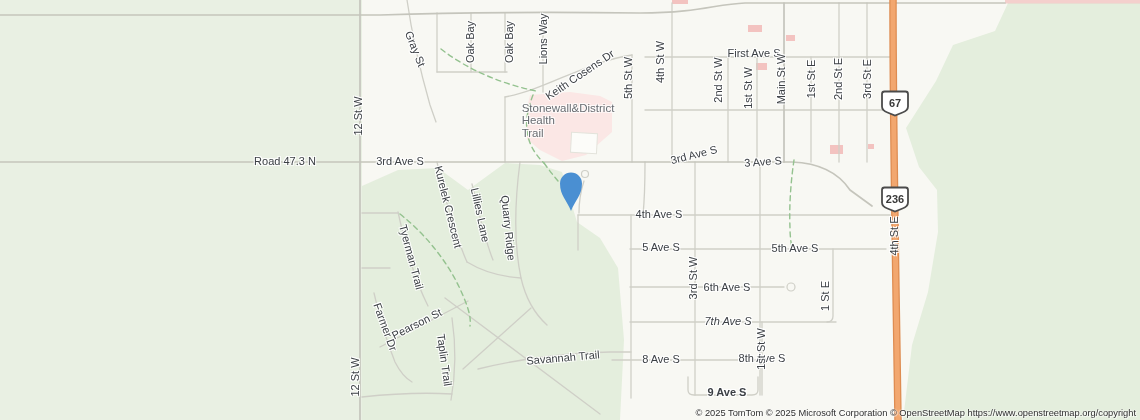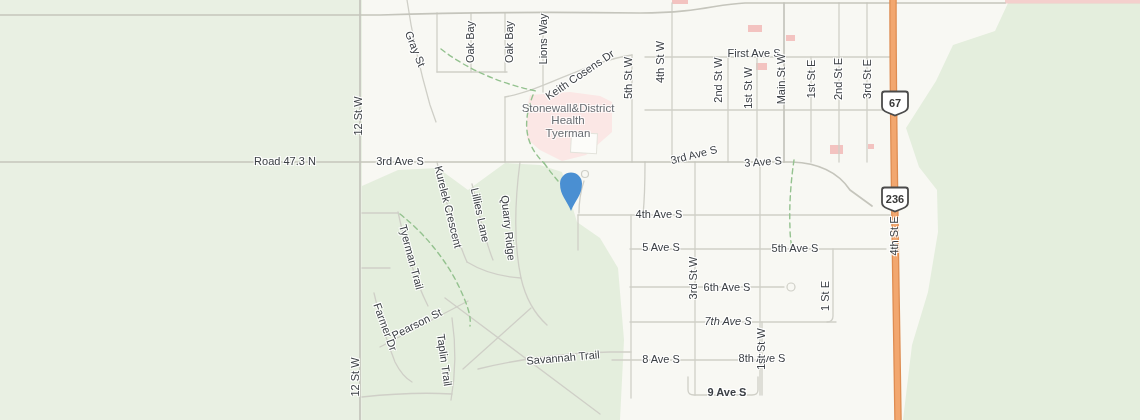--- a/index.html
+++ b/index.html
@@ -15,21 +15,21 @@
   .road{stroke:var(--road);stroke-width:1.3;fill:none;stroke-linejoin:round;stroke-linecap:round;}
   .road-major{stroke:var(--road-major);stroke-width:1.7;fill:none;stroke-linejoin:round;stroke-linecap:round;}
   .trail{stroke:var(--trail);stroke-width:1.4;fill:none;stroke-dasharray:5 4;stroke-linecap:round;}
   .hwy-casing{stroke:var(--highway-casing);stroke-width:7.5;fill:none;}
   .hwy-fill{stroke:var(--highway-fill);stroke-width:5;fill:none;}
   .bulb{fill:var(--land,#f8f8f3);stroke:var(--road);stroke-width:1.2;}
   .maplabel{position:absolute;font-size:11px;color:var(--label);white-space:nowrap;
     transform-origin:center center;line-height:1;
     text-shadow:-1px -1px 0 #fff,1px -1px 0 #fff,-1px 1px 0 #fff,1px 1px 0 #fff,0 0 2px #fff;}
   #poi-label{position:absolute;left:568px;top:121px;transform:translate(-50%,-50%);
-    text-align:center;font-size:11.5px;line-height:1.08;color:var(--poi-label);white-space:nowrap;
+    font-size:11.5px;line-height:1.08;color:var(--poi-label);white-space:nowrap;
     text-shadow:-1px -1px 0 #ffffffcc,1px -1px 0 #ffffffcc,-1px 1px 0 #ffffffcc,1px 1px 0 #ffffffcc;}
   .shield{position:absolute;transform:translate(-50%,-50%);}
   .shield path{fill:#ffffff;stroke:var(--shield-border);stroke-width:1.8;}
   .shield text{font-family:"Liberation Sans",sans-serif;font-size:11px;font-weight:bold;
     fill:#3a3a3a;text-anchor:middle;}
   #pin{position:absolute;left:556px;top:166px;width:30px;height:47px;}
   #pin path{fill:var(--pin);}
   #attribution{position:absolute;right:4px;bottom:2px;font-size:9.3px;color:var(--attribution);
     text-shadow:0 0 2px #fff,0 0 2px #fff,1px 1px 0 #ffffffaa;white-space:nowrap;}
 </style>
@@ -124,21 +124,21 @@
 
     <g>
       <path class="hwy-casing" d="M893,0 C893,140 896,280 898,420"></path>
       <path class="hwy-fill" d="M893,0 C893,140 896,280 898,420"></path>
     </g>
   </svg>
 
   <div id="poi-label">
     <div>Stonewall&amp;District</div>
     <div>Health</div>
-    <div>Tyerman</div>
+    <div>Trail</div>
   </div>
 
   <div id="labels">
       <span class="maplabel" style="left: 415px; top: 49px; transform: translate(-50%, -50%) rotate(68deg);">Gray St</span>
       <span class="maplabel" style="left: 470px; top: 42px; transform: translate(-50%, -50%) rotate(-90deg);">Oak Bay</span>
       <span class="maplabel" style="left: 509px; top: 42px; transform: translate(-50%, -50%) rotate(-90deg);">Oak Bay</span>
       <span class="maplabel" style="left: 543px; top: 39px; transform: translate(-50%, -50%) rotate(-90deg);">Lions Way</span>
       <span class="maplabel" style="left: 580px; top: 75px; transform: translate(-50%, -50%) rotate(-34deg);">Keith Cosens Dr</span>
       <span class="maplabel" style="left: 628px; top: 78px; transform: translate(-50%, -50%) rotate(-90deg);">5th St W</span>
       <span class="maplabel" style="left: 660px; top: 62px; transform: translate(-50%, -50%) rotate(-90deg);">4th St W</span>
@@ -184,13 +184,14 @@
       <svg width="32" height="30" viewBox="-16 -15 32 30" class="shield" style="left: 895px; top: 199px;">
         <path d="M-13,-9 Q-13,-11.5 -10.5,-11.5 H10.5 Q13,-11.5 13,-9 V3.5 Q13,7.5 7.5,9.5 L0,12.5 L-7.5,9.5 Q-13,7.5 -13,3.5 Z"></path>
         <text y="3.5">236</text>
       </svg>
     </div>
 
   <svg id="pin" viewBox="0 0 30 47">
     <path d="M15 45 C11 34.5 4 29.5 4 17.5 A11 11 0 1 1 26 17.5 C26 29.5 19 34.5 15 45 Z"></path>
   </svg>
 
+  <div id="attribution">© 2025 TomTom © 2025 Microsoft Corporation © OpenStreetMap https://www.openstreetmap.org/copyright</div>
 </div>
 
 </body></html>

